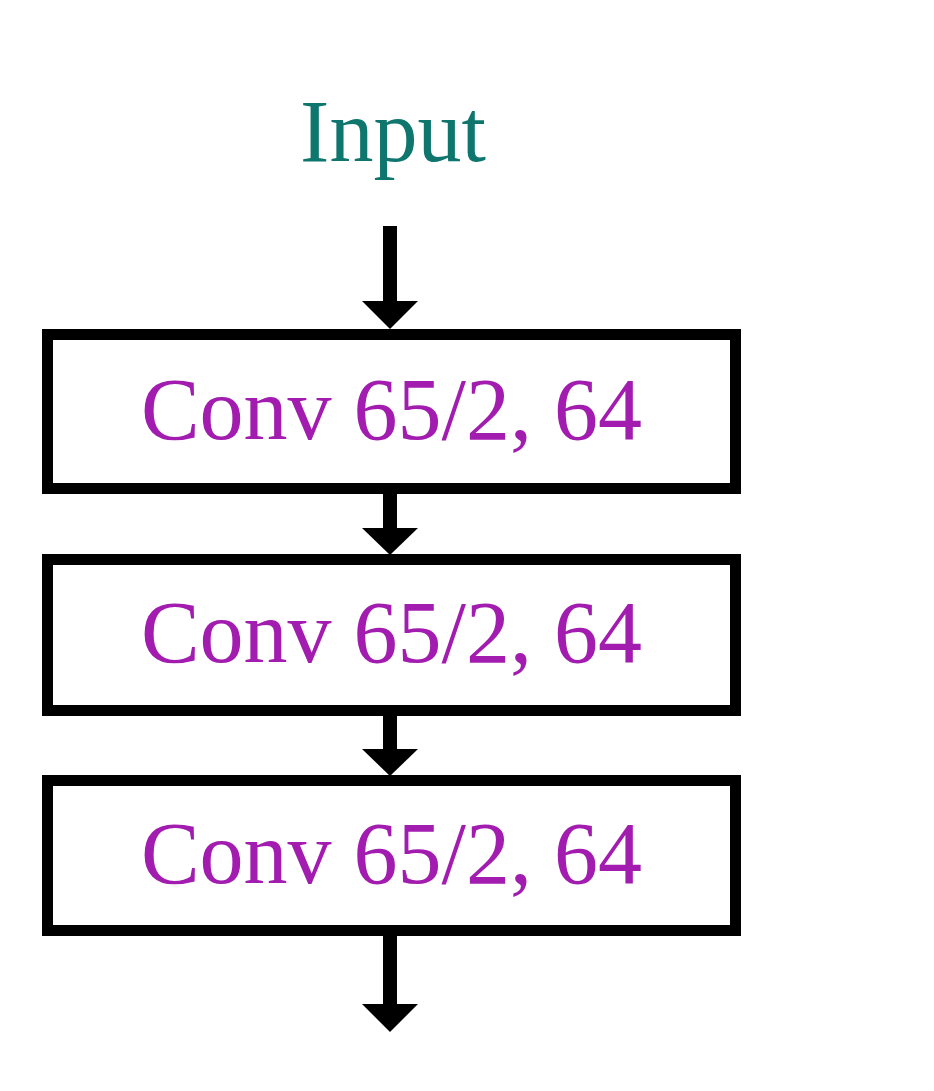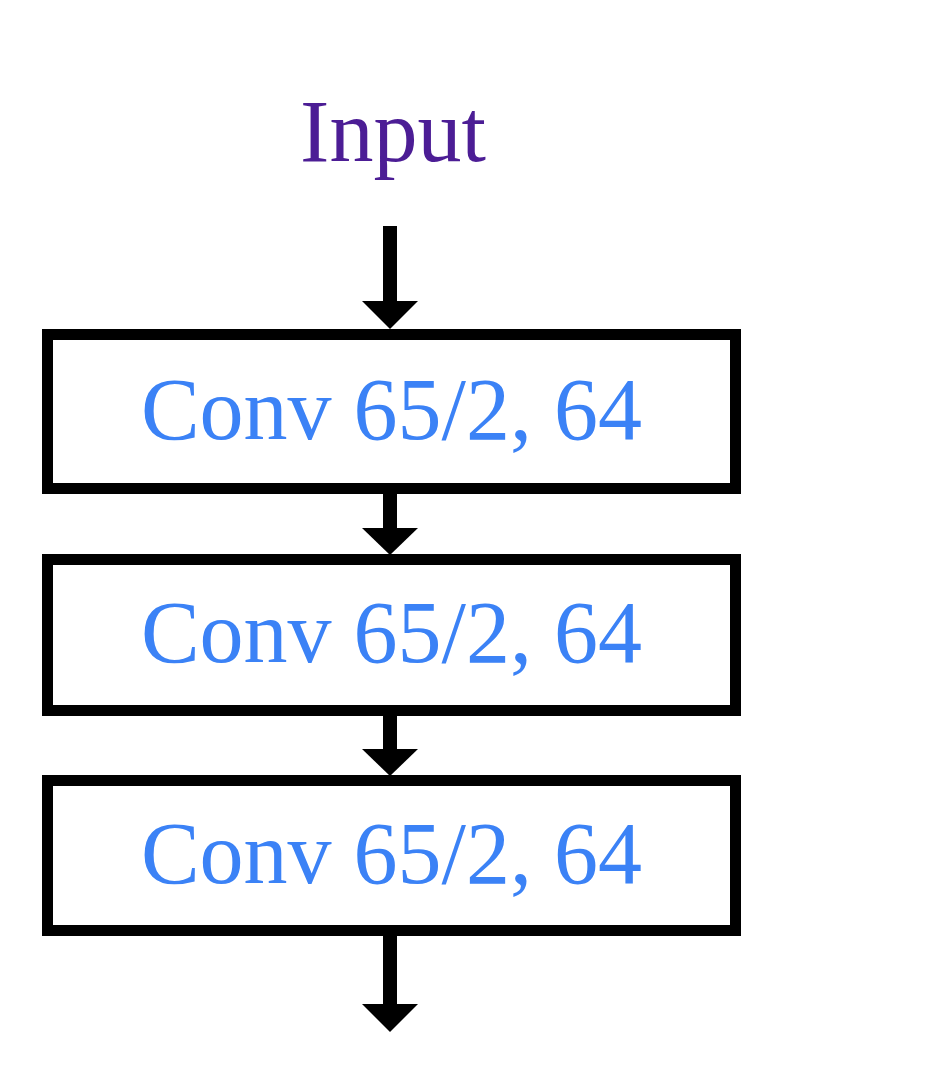--- a/index.html
+++ b/index.html
@@ -21,41 +21,41 @@
   
   .input-label {
     position: absolute;
     left: 0;
     top: 88px;
     width: 786px;            
     text-align: center;
     font-family: "Liberation Serif", "DejaVu Serif", serif;
     font-size: 88px;
     line-height: 1.0;
-    color: #4c1d95;
+    color: #0f766e;
     white-space: nowrap;
     letter-spacing: 0px;
   }
   
   .conv-box {
     position: absolute;
     left: 42px;
     width: 699px;
     box-sizing: border-box;
     border: 11px solid #000000;
     background: #ffffff;
     display: flex;
     align-items: center;
     justify-content: center;
   }
   .conv-box-label {
     font-family: "Liberation Serif", "DejaVu Serif", serif;
     font-size: 88px;
     line-height: 1.0;
-    color: #3b82f6;
+    color: #a21caf;
     white-space: nowrap;
     position: relative;
     top: -2px;
   }
   #conv-box-1 { top: 329px; height: 165px; }
   #conv-box-2 { top: 554px; height: 162px; }
   #conv-box-3 { top: 775px; height: 161px; }
 
   
   .arrow {

